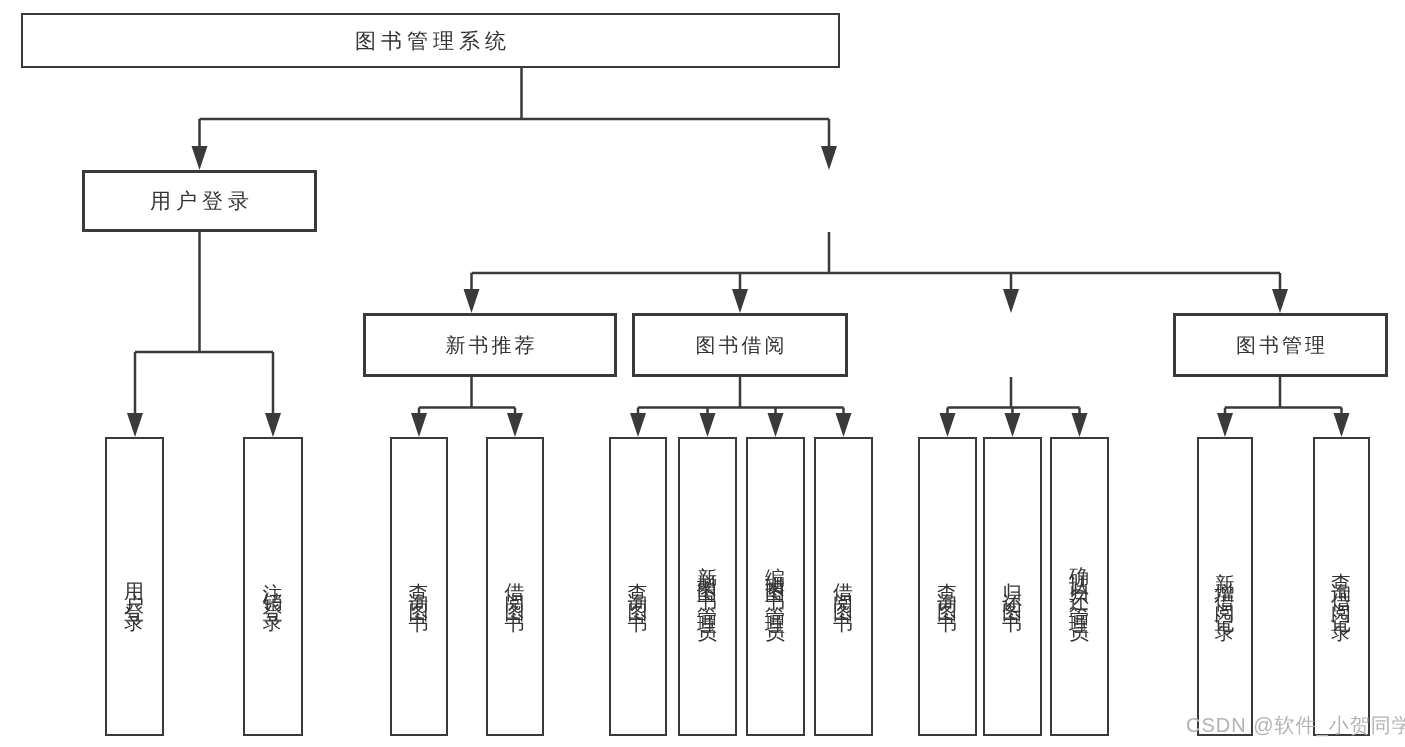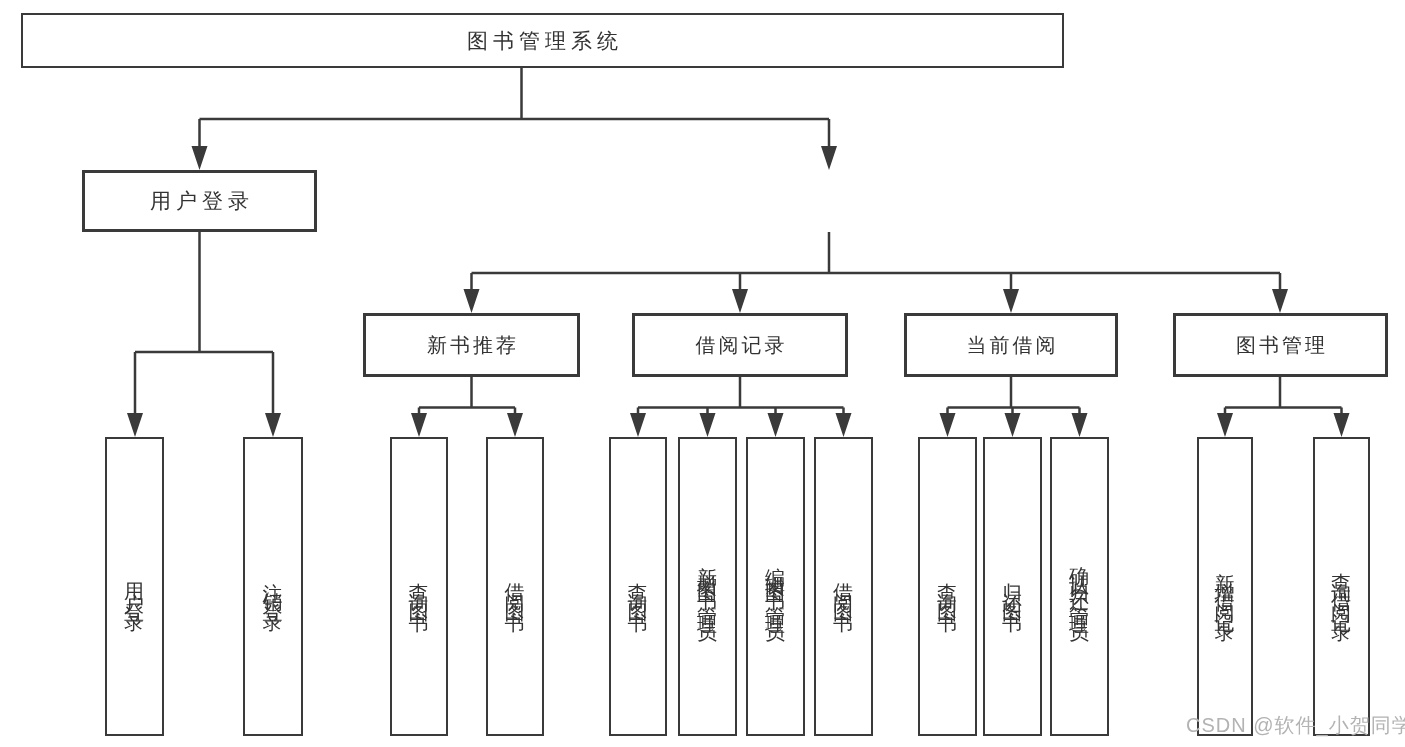--- a/index.html
+++ b/index.html
@@ -99,36 +99,33 @@
          M699.5 413 L715.5 413 L707.5 437 Z
          M767.5 413 L783.5 413 L775.5 437 Z
          M835.5 413 L851.5 413 L843.5 437 Z
          M939.5 413 L955.5 413 L947.5 437 Z
          M1004.5 413 L1020.5 413 L1012.5 437 Z
          M1071.5 413 L1087.5 413 L1079.5 437 Z
          M1217 413 L1233 413 L1225 437 Z
          M1333.5 413 L1349.5 413 L1341.5 437 Z"></path>
   </svg>
 
-  <div class="box root" style="left:21px; top:13px; width:1043px; height:55px;">
+  <div class="box root" style="left:21px; top:13px; width:819px; height:55px;">
     <span class="hlabel">图书管理系统</span>
   </div>
 
   <div class="box" style="left:82px; top:170px; width:235px; height:62px;">
     <span class="hlabel">用户登录</span>
   </div>
 
-  <div class="box" style="left:363px; top:313px; width:217px; height:64px;">
+  <div class="box" style="left:363px; top:313px; width:254px; height:64px;">
     <span class="hlabel l3">新书推荐</span>
   </div>
   <div class="box" style="left:632px; top:313px; width:216px; height:64px;">
-    <span class="hlabel l3">借阅记录</span>
-  </div>
-  <div class="box" style="left:904px; top:313px; width:214px; height:64px;">
-    <span class="hlabel l3">当前借阅</span>
+    <span class="hlabel l3">图书借阅</span>
   </div>
   <div class="box" style="left:1173px; top:313px; width:215px; height:64px;">
     <span class="hlabel l3">图书管理</span>
   </div>
 
   <div class="box leaf" style="left:105px; top:437px; width:59px; height:299px;">
     <span class="vtext">用户登录</span>
   </div>
   <div class="box leaf" style="left:243px; top:437px; width:60px; height:299px;">
     <span class="vtext">注销登录</span>

